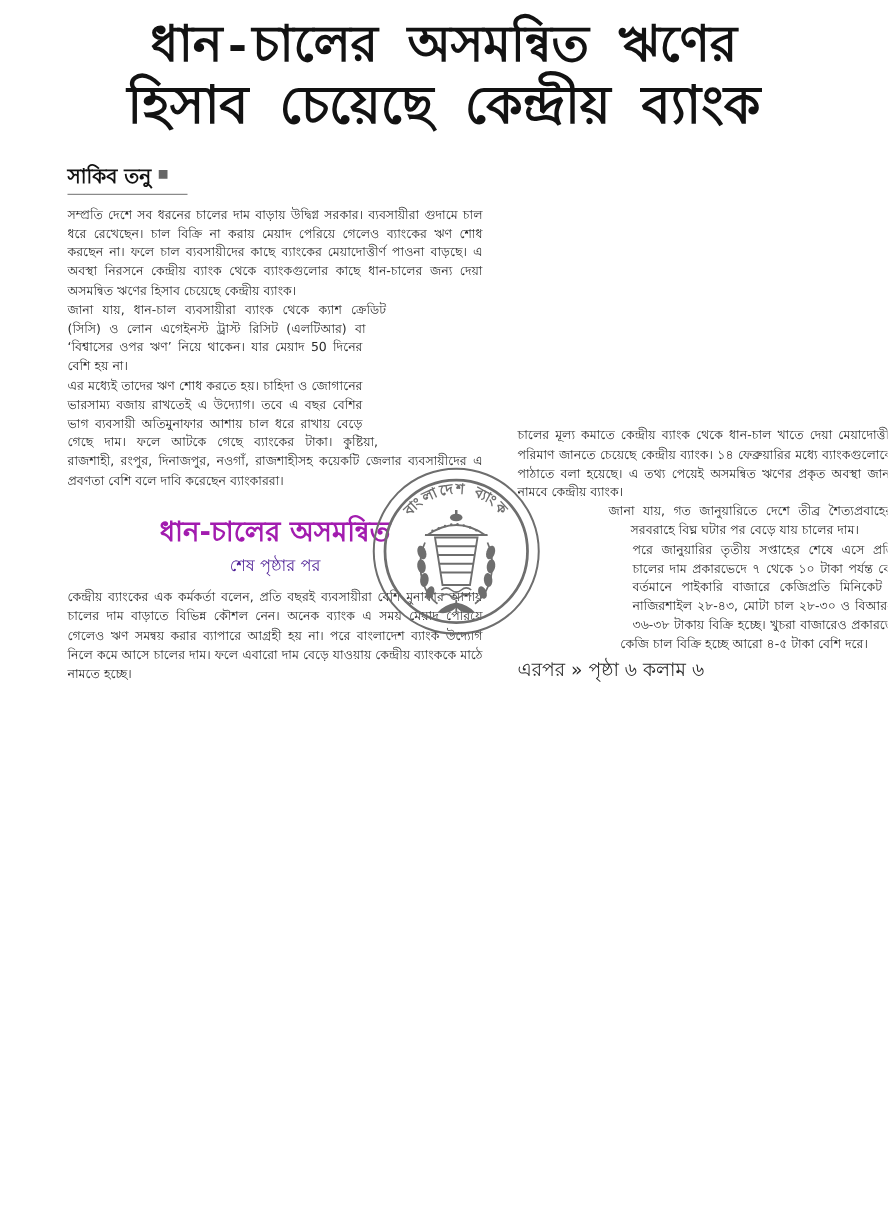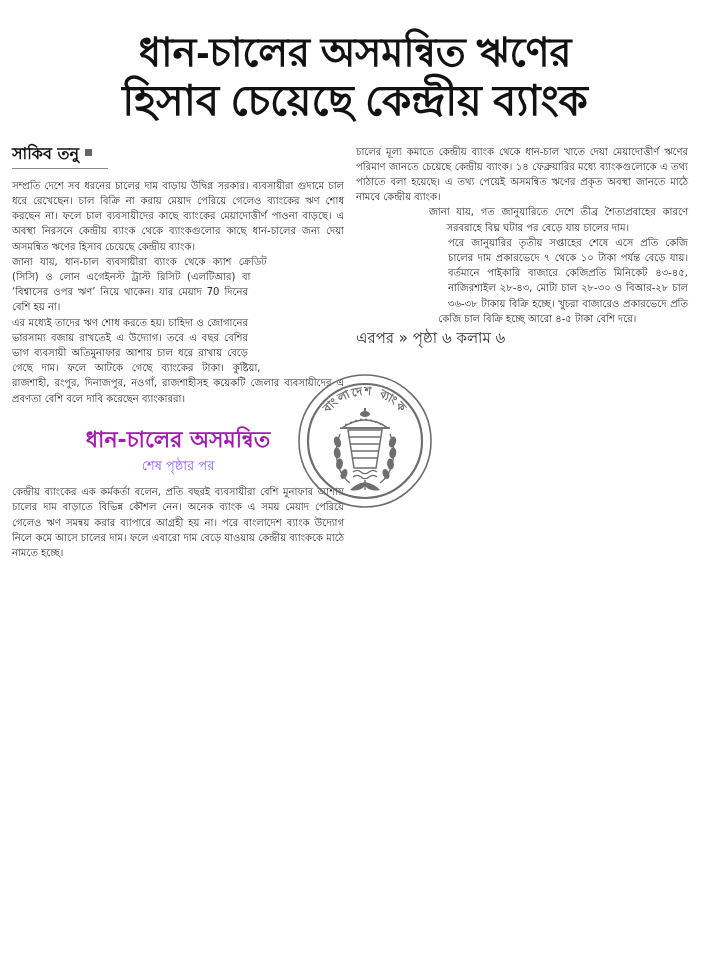--- a/index.html
+++ b/index.html
@@ -21,38 +21,39 @@
     position: relative;
     width: 710px;
     height: 974px;
     box-sizing: border-box;
     padding: 6px 12px 0 12px;
   }
 
   
   .headline {
     text-align: center;
-    font-family: Liberation Sans, sans-serif;
+    font-family: Liberation Mono, monospace;
     font-weight: 700;
     font-size: 40px;
     line-height: 1.18;
     letter-spacing: -0.2px;
     color: #121212;
-    margin: 23px 0 0 0;
+    margin: 10px 0 0 0;
     padding: 0 4px;
   }
   .headline .hl-line { display: block; white-space: nowrap; }
   .headline .hl-line-2 { font-size: 42px; }
 
   
   .columns {
     display: flex;
-    gap: 12px;
+    gap: 28px;
     margin-top: 18px;
-    align-items: flex-start;
+    align-items: flex-end;
+    margin-left: 42px;
   }
   .col {
     width: 332px;
     flex: 0 0 332px;
     position: relative;
   }
 
   
   .byline-wrap { margin-bottom: 9px; }
   .byline {
@@ -115,21 +116,21 @@
     font-family: "DejaVu Sans", "Liberation Sans", sans-serif;
     font-weight: 700;
     font-size: 22px;
     line-height: 1.25;
     color: #a21caf;
   }
   .subhead-kicker {
     text-align: center;
     font-family: "DejaVu Sans", "Liberation Sans", sans-serif;
     font-size: 13px;
-    color: #8b5cf6;
+    color: #4c1d95;
     margin-top: 3px;
     margin-bottom: 7px;
   }
 
   .jumpline {
     font-family: "DejaVu Sans", "Liberation Sans", sans-serif;
     font-size: 15px;
     line-height: 1.5;
     color: #2b2b2b;
     margin-top: 1px;
@@ -229,21 +230,21 @@
           <span>সাকিব তনু</span>
           <span class="byline-square"></span>
         </div>
         <div class="byline-rule"></div>
       </div>
 
       <p class="para">সম্প্রতি দেশে সব ধরনের চালের দাম বাড়ায় উদ্বিগ্ন সরকার। ব্যবসায়ীরা গুদামে চাল ধরে রেখেছেন। চাল বিক্রি না করায় মেয়াদ পেরিয়ে গেলেও ব্যাংকের ঋণ শোধ করছেন না। ফলে চাল ব্যবসায়ীদের কাছে ব্যাংকের মেয়াদোত্তীর্ণ পাওনা বাড়ছে। এ অবস্থা নিরসনে কেন্দ্রীয় ব্যাংক থেকে ব্যাংকগুলোর কাছে ধান-চালের জন্য দেয়া অসমন্বিত ঋণের হিসাব চেয়েছে কেন্দ্রীয় ব্যাংক।</p>
 
       <p class="para">
         <span class="shape-left"></span>
-        <span>জানা যায়, ধান-চাল ব্যবসায়ীরা ব্যাংক থেকে ক্যাশ ক্রেডিট (সিসি) ও লোন এগেইনস্ট ট্রাস্ট রিসিট (এলটিআর) বা ‘বিশ্বাসের ওপর ঋণ’ নিয়ে থাকেন। যার মেয়াদ 70 দিনের বেশি হয় না।</span>
+        <span>জানা যায়, ধান-চাল ব্যবসায়ীরা ব্যাংক থেকে ক্যাশ ক্রেডিট (সিসি) ও লোন এগেইনস্ট ট্রাস্ট রিসিট (এলটিআর) বা ‘বিশ্বাসের ওপর ঋণ’ নিয়ে থাকেন। যার মেয়াদ 50 দিনের বেশি হয় না।</span>
       </p>
 
       <p class="para">এর মধ্যেই তাদের ঋণ শোধ করতে হয়। চাহিদা ও জোগানের ভারসাম্য বজায় রাখতেই এ উদ্যোগ। তবে এ বছর বেশির ভাগ ব্যবসায়ী অতিমুনাফার আশায় চাল ধরে রাখায় বেড়ে গেছে দাম। ফলে আটকে গেছে ব্যাংকের টাকা। কুষ্টিয়া, রাজশাহী, রংপুর, দিনাজপুর, নওগাঁ, রাজশাহীসহ কয়েকটি জেলার ব্যবসায়ীদের এ প্রবণতা বেশি বলে দাবি করেছেন ব্যাংকাররা।</p>
 
       <div class="subhead-block">
         <div class="subhead">ধান-চালের অসমন্বিত</div>
         <div class="subhead-kicker">শেষ পৃষ্ঠার পর</div>
         <p class="para">কেন্দ্রীয় ব্যাংকের এক কর্মকর্তা বলেন, প্রতি বছরই ব্যবসায়ীরা বেশি মুনাফার আশায় চালের দাম বাড়াতে বিভিন্ন কৌশল নেন। অনেক ব্যাংক এ সময় মেয়াদ পেরিয়ে গেলেও ঋণ সমন্বয় করার ব্যাপারে আগ্রহী হয় না। পরে বাংলাদেশ ব্যাংক উদ্যোগ নিলে কমে আসে চালের দাম। ফলে এবারো দাম বেড়ে যাওয়ায় কেন্দ্রীয় ব্যাংককে মাঠে নামতে হচ্ছে।</p>
       </div>
 

